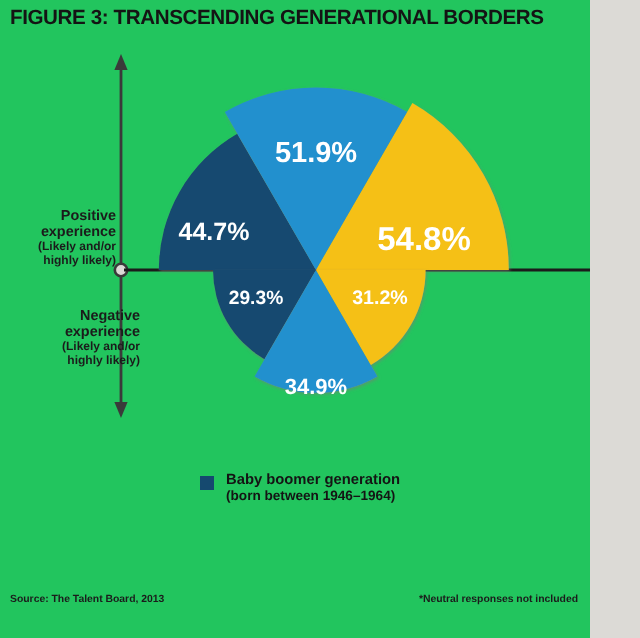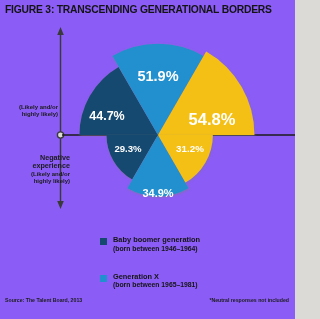--- a/index.html
+++ b/index.html
@@ -7,21 +7,21 @@
     width:295px;height:319px;
     background:#dcdad6;
     font-family:"Liberation Sans", sans-serif;
     color:#1b1b1b;
     overflow:hidden;
     position:relative;
   }
   #figure{
     position:absolute;inset:0;
     width:295px;height:319px;
-    background:#8b5cf6;
+    background:#22c55e;
   }
   .title{
     position:absolute;left:0;top:0;
     width:295px;height:19px;
     display:flex;align-items:center;
     padding-left:5px;
     box-sizing:border-box;
     font-size:10.3px;
     font-weight:bold;
     letter-spacing:-0.2px;
@@ -149,38 +149,34 @@
 
       <text class="wedge-value" x="107" y="101" text-anchor="middle" font-size="12.5">44.7%</text>
       <text class="wedge-value" x="158" y="62" text-anchor="middle" font-size="14.5">51.9%</text>
       <text class="wedge-value" x="212" y="106" text-anchor="middle" font-size="16.5">54.8%</text>
       <text class="wedge-value" x="128" y="133" text-anchor="middle" font-size="9.6">29.3%</text>
       <text class="wedge-value" x="158" y="178" text-anchor="middle" font-size="11">34.9%</text>
       <text class="wedge-value" x="190" y="133" text-anchor="middle" font-size="9.8">31.2%</text>
     </svg>
 
     <div class="axis-label" id="pos-label">
+      <span>Positive experience</span>
       <span class="sub">(Likely and/or highly likely)</span>
     </div>
 
     <div class="axis-label" id="neg-label">
       <span>Negative experience</span>
       <span class="sub">(Likely and/or highly likely)</span>
     </div>
   </div>
 
   <div class="legend">
     <div class="legend-item">
       <span class="legend-swatch" style="background:#15496f"></span>
       <span class="legend-label">Baby boomer generation</span>
       <span class="legend-sub">(born between 1946–1964)</span>
     </div>
-    <div class="legend-item">
-      <span class="legend-swatch" style="background:#2090ce"></span>
-      <span class="legend-label">Generation X</span>
-      <span class="legend-sub">(born between 1965–1981)</span>
-    </div>
   </div>
 
   <div class="footer-source">Source: The Talent Board, 2013</div>
   <div class="footer-note">*Neutral responses not included</div>
 
 </div>
 
 </body></html>

